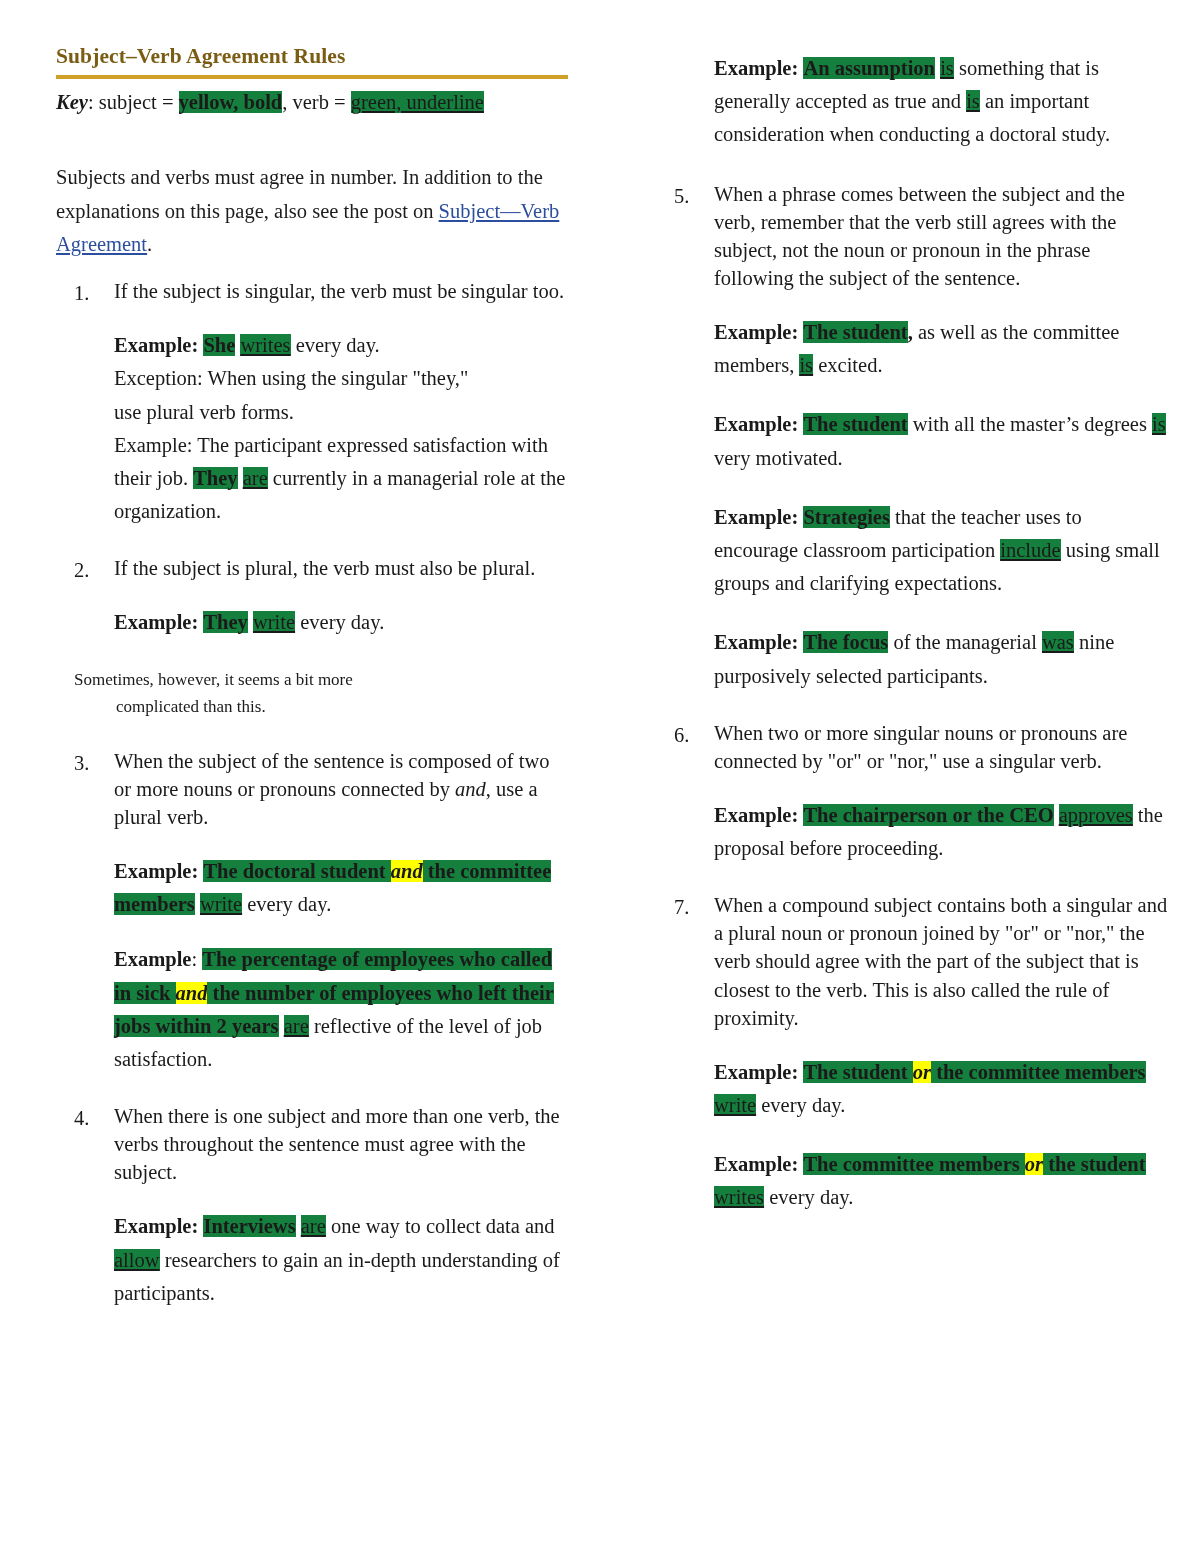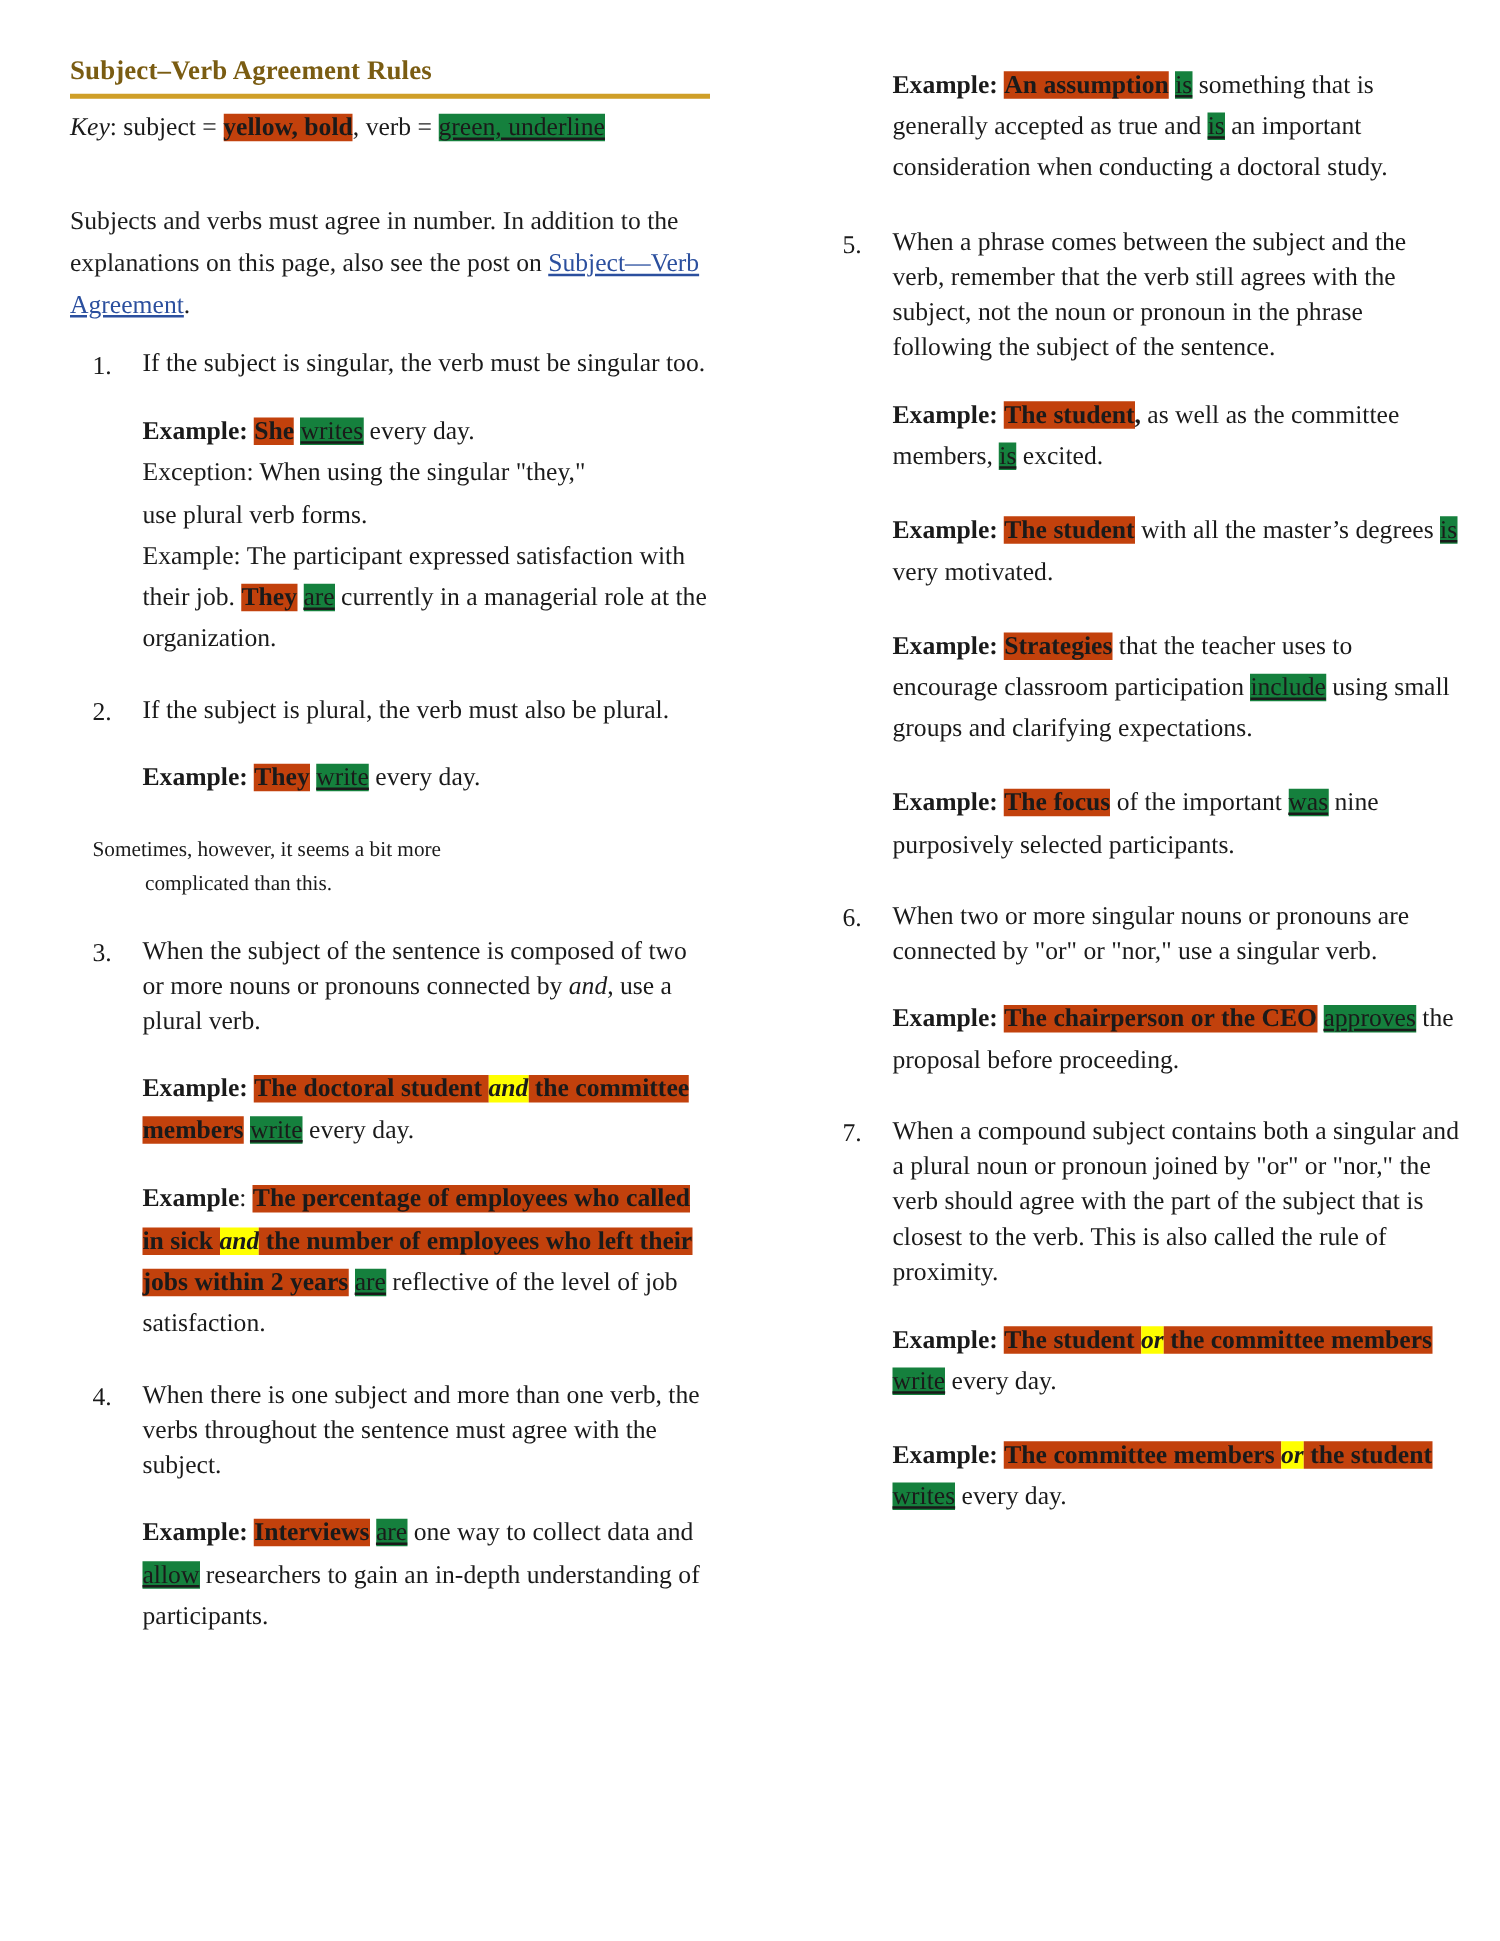--- a/index.html
+++ b/index.html
@@ -59,34 +59,34 @@
     line-height: 1.62;
     margin: 0;
     color: #1c1c1c;
   }
   .key-line {
     font-size: 20.5px;
     line-height: 1.5;
     margin: 0 0 44px 0;
   }
   .key-word {
-    font-weight: normal;
+    font-weight: bold;
     font-style: italic;
   }
   .intro {
     margin: 0 0 16px 0;
   }
   .doclink {
     color: #2b4f9e;
     text-decoration: underline;
   }
 
   
   .hl-y {
-    background: #c2410c;
+    background: #15803d;
     font-weight: bold;
     box-decoration-break: clone;
     -webkit-box-decoration-break: clone;
   }
   .hl-y-i {
     background: #FFFF00;
     font-weight: bold;
     font-style: italic;
   }
   .hl-g {
@@ -233,21 +233,21 @@
 
           <p class="example-block narrow-gap">
             <span class="exlabel">Example:</span><span> </span><span class="hl-y">The student</span><span> with all the master’s degrees </span><span class="hl-g">is</span><span> very motivated.</span>
           </p>
 
           <p class="example-block narrow-gap">
             <span class="exlabel">Example:</span><span> </span><span class="hl-y">Strategies</span><span> that the teacher uses to encourage classroom participation </span><span class="hl-g">include</span><span> using small groups and clarifying expectations.</span>
           </p>
 
           <p class="example-block narrow-gap">
-            <span class="exlabel">Example:</span><span> </span><span class="hl-y">The focus</span><span> of the important </span><span class="hl-g">was</span><span> nine purposively selected participants.</span>
+            <span class="exlabel">Example:</span><span> </span><span class="hl-y">The focus</span><span> of the managerial </span><span class="hl-g">was</span><span> nine purposively selected participants.</span>
           </p>
         </li>
 
         <li style="margin-top:26px">
           <span class="num">6.</span>
           <p class="rule-text">When two or more singular nouns or pronouns are connected by "or" or "nor," use a singular verb.</p>
           <p class="example-block first-after">
             <span class="exlabel">Example:</span><span> </span><span class="hl-y">The chairperson or the CEO</span><span> </span><span class="hl-g">approves</span><span> the proposal before proceeding.</span>
           </p>
         </li>

